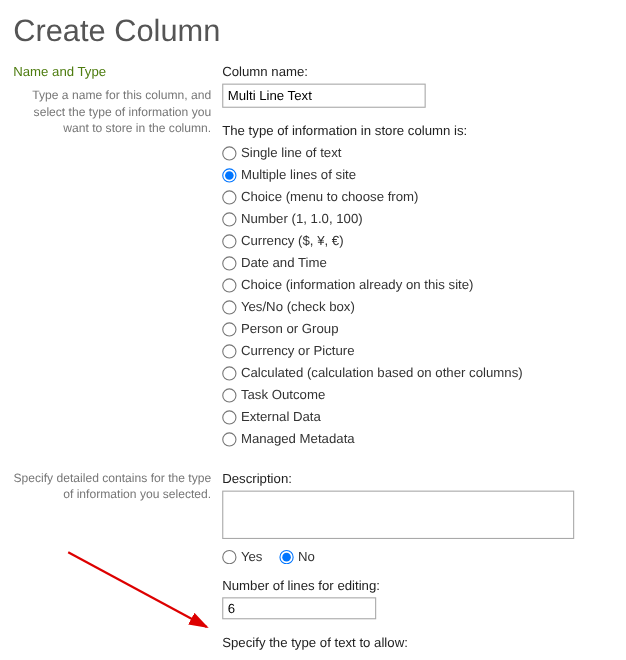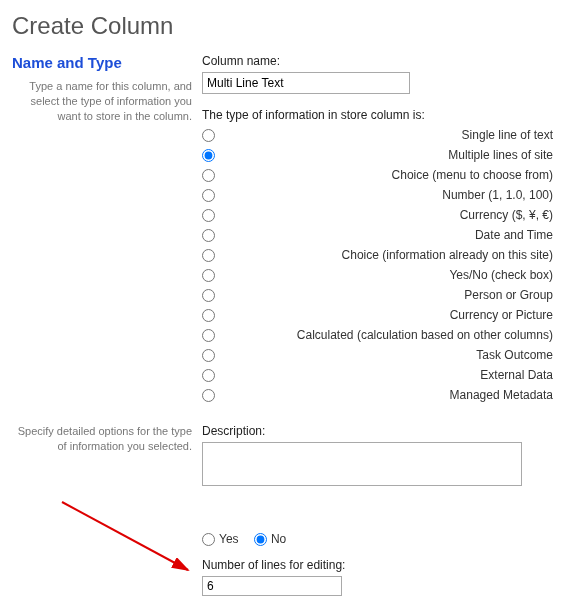--- a/index.html
+++ b/index.html
@@ -9,56 +9,56 @@
     font-size: 12px;
     color: #444;
     background: #fff;
     width: 569px;
   }
   .page {
     padding: 10px 16px 10px 12px;
     position: relative;
   }
   h1.page-title {
-    font-size: 24px;
+    font-size: 28px;
     font-weight: 300;
     color: #555;
     margin: 2px 0 14px 0;
   }
   .section {
     display: flex;
     margin-bottom: 18px;
   }
   .left-col {
     width: 180px;
     flex: 0 0 180px;
     padding-right: 10px;
   }
   .right-col {
     flex: 1;
   }
   .left-heading {
-    font-size: 15px;
-    font-weight: 700;
-    color: #1d4ed8;
+    font-size: 12px;
+    font-weight: 400;
+    color: #4d7c0f;
     margin-bottom: 8px;
   }
   .left-desc {
     font-size: 11px;
     color: #777;
     line-height: 1.35;
     text-align: right;
   }
   .field-label {
     font-size: 12px;
     color: #222;
     margin-bottom: 4px;
   }
   input[type=text].text-input {
-    width: 208px;
+    width: 185px;
     font-size: 12px;
     padding: 3px 4px;
     border: 1px solid #a9a9a9;
     box-sizing: border-box;
   }
   textarea.desc-area {
     width: 320px;
     height: 44px;
     font-size: 12px;
     padding: 2px 3px;
@@ -76,23 +76,22 @@
   .radio-list {
     margin-top: 4px;
   }
   .radio-row, .radio-inline {
     display: flex;
     align-items: center;
     font-size: 12px;
     color: #333;
     margin-bottom: 2px;
     line-height: 18px;
-    justify-content: space-between;
-  }
-  .radio-inline { display: inline-flex; margin-right: 12px; margin-top: 37px; }
+  }
+  .radio-inline { display: inline-flex; margin-right: 12px; }
   .radio-row input[type=radio],
   .radio-inline input[type=radio] {
     margin: 0 4px 0 0;
     width: 13px; height: 13px;
   }
   .inline-group { margin-top: 4px; margin-bottom: 8px; }
   .spacer-top { margin-top: 14px; }
   svg.arrow {
     position: absolute;
     left: 60px;
@@ -172,21 +171,21 @@
           <label class="radio-row">
             <input type="radio" name="coltype" style="">
             <span>Managed Metadata</span>
           </label>
         </div>
     </div>
   </div>
 
   <div class="section">
     <div class="left-col">
-      <div class="left-desc">Specify detailed options for the type of information you selected.</div>
+      <div class="left-desc">Specify detailed contains for the type of information you selected.</div>
     </div>
     <div class="right-col">
       <div class="field-label">Description:</div>
       <textarea class="desc-area" style=""></textarea>
 
       <div class="inline-group">
         <label class="radio-inline">
           <input type="radio" name="require" id="req-yes" style="">
           <span>Yes</span>
         </label>

